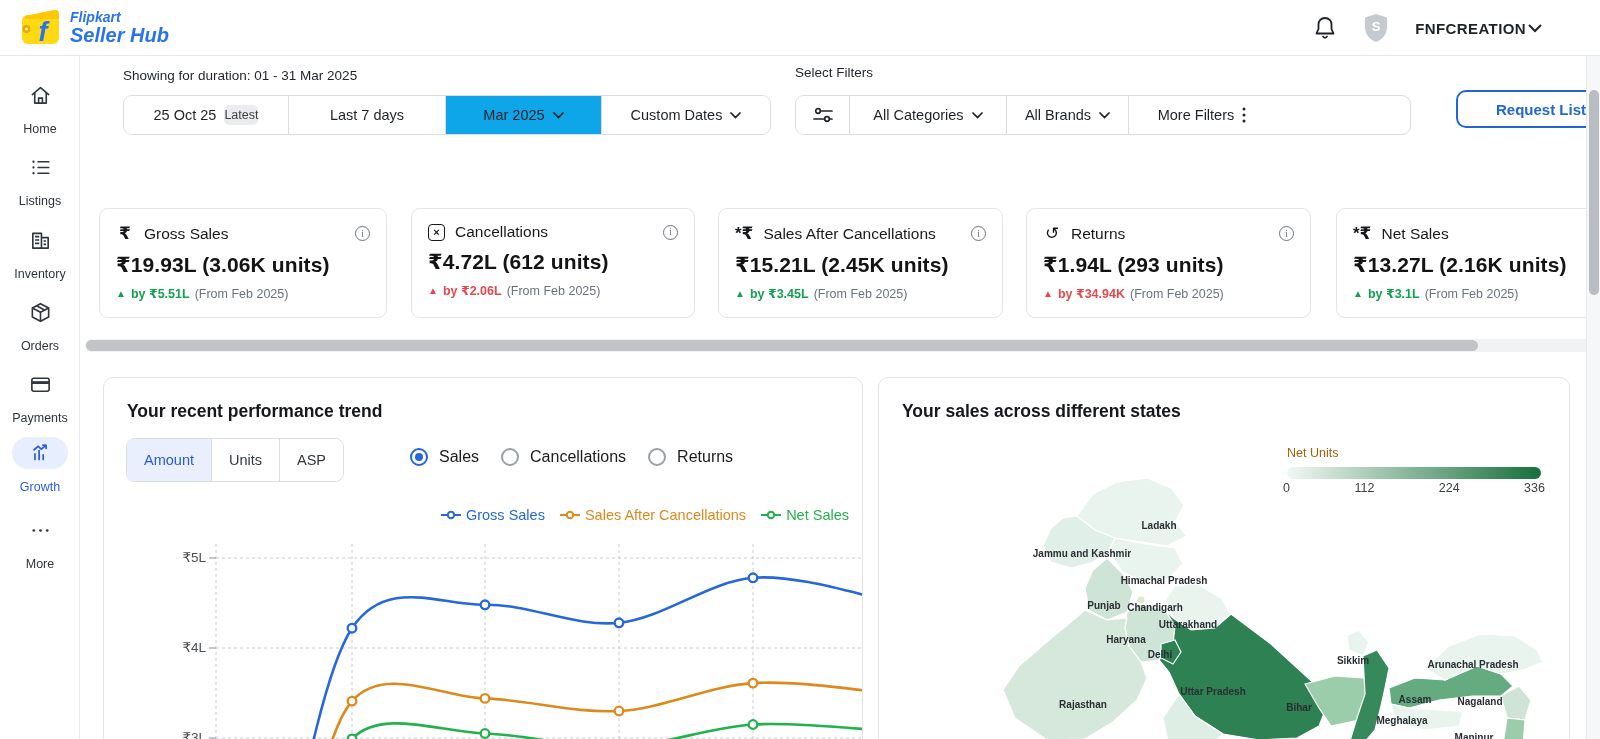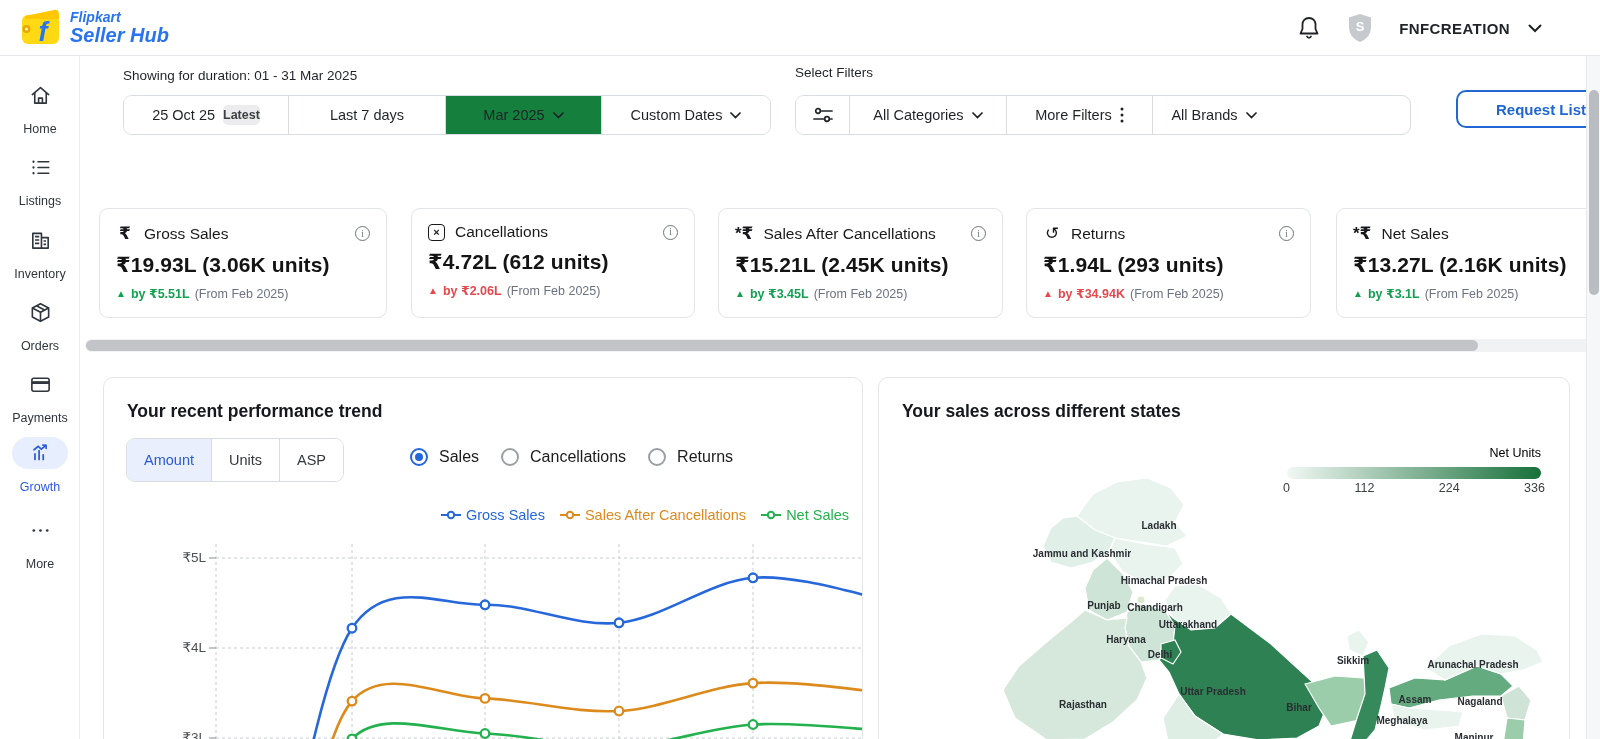--- a/index.html
+++ b/index.html
@@ -10,21 +10,21 @@
   
   .header { position:absolute; left:0; top:0; width:1600px; height:56px; background:#fff;
     border-bottom:1px solid #e6e8eb; z-index:30; }
   .brand { position:absolute; left:18px; top:6px; display:flex; align-items:center; gap:8px; }
   .wallet { position:relative; width:44px; height:42px; }
   .brand-text { font-style:italic; font-weight:bold; color:#2874f0; line-height:1.02; }
   .brand-text .t1 { font-size:14px;text-align:center; }
   .brand-text .t2 { font-size:20px; }
   .hdr-right { position:absolute; right:58px; top:0; height:56px; display:flex; align-items:center; gap:26px; }
   .bell-btn, .shield-btn { cursor:pointer; display:flex; align-items:center; }
-  .account { display:flex; align-items:center; gap:18px; font-weight:bold; font-size:15px;
+  .account { display:flex; align-items:center; gap:2px; font-weight:bold; font-size:15px;
     letter-spacing:.4px; cursor:pointer; }
 
   
   .sidebar { position:absolute; left:0; top:56px; width:80px; height:683px; background:#fff;
     border-right:1px solid #ededef; z-index:20; }
   .side-item { position:absolute; left:0; width:80px; text-align:center; color:#30363d; cursor:pointer; }
   .side-item .lbl { display:block; font-size:12.5px; margin-top:11px; color:#30363d; }
   .side-item svg { display:inline-block; }
   .side-item.active .lbl { color:#2a5ce0; }
   .pill { display:inline-flex; width:56px; height:32px; border-radius:16px; background:#e7eefe;
@@ -32,22 +32,22 @@
 
   
   .duration-text { position:absolute; left:123px; top:68px; font-size:13.5px; color:#1f2328; }
   .select-filters-label { position:absolute; left:795px; top:65px; font-size:13.5px; color:#1f2328; }
 
   .seg-group { position:absolute; top:95px; height:40px; display:flex; background:#fff;
     border:1px solid #d9dce1; border-radius:9px; overflow:hidden; }
   .seg { display:flex; align-items:center; justify-content:center; gap:8px; font-size:14.5px;
     color:#1f2328; border-right:1px solid #d9dce1; cursor:pointer; background:#fff; padding:0 14px; }
   .seg:last-child { border-right:none;align-items:center; }
-  .seg.selected { background:#15803d; }
-  .chip { background:#ececee; border-radius:5px; padding:3px 0; font-size:12.5px; color:#3c4043;font-weight:bold; }
+  .seg.selected { background:#0ea5e9; }
+  .chip { background:#ececee; border-radius:5px; padding:3px 0; font-size:12.5px; color:#3c4043; }
 
   .request-btn { position:absolute; left:1456px; top:90px; width:170px; height:38px;
     border:2px solid #2166d3; border-radius:10px; background:#fff; color:#2166d3;
     font-weight:bold; font-size:15px; display:flex; align-items:center; justify-content:center;
     cursor:pointer; }
 
   
   .card { position:absolute; top:208px; height:110px; background:#fff; border:1px solid #e2e4e8;
     border-radius:9px; padding:14px 16px; }
   .card-head { display:flex; align-items:center; gap:10px; font-size:15.5px; color:#1a1a1a; }
@@ -97,22 +97,22 @@
     border-radius:50%; background:#2465e0; }
   .legend-row { position:absolute; left:0; top:129px; width:745px; display:flex; justify-content:flex-end;
     gap:15px; font-size:14.5px; }
   .legend-item { display:flex; align-items:center; gap:5px; cursor:pointer; }
   #trend-plot { position:absolute; left:0; top:150px; }
   #trend-plot .grid { stroke:#c9ccd0; stroke-dasharray:3 3; stroke-width:1; }
   #trend-plot .tick { stroke:#9aa0a6; stroke-width:1.2; }
   .ylab { position:absolute; width:46px; left:56px; text-align:right; font-size:13.5px; color:#4a4f55; }
 
   
-  .netunits-label { position:absolute; left:408px; top:68px; width:254px; text-align:right;
-    font-size:12.5px; color:#000000; }
+  .netunits-label { position:absolute; left:408px; top:68px; width:254px; text-align:left;
+    font-size:12.5px; color:#a16207; }
   .grad-bar { position:absolute; left:408px; top:89px; }
   .grad-ticks { position:absolute; left:404px; top:103px; width:262px; display:flex;
     justify-content:space-between; font-size:12.5px; color:#3c4043; }
   #india-map { position:absolute; left:0; top:0; }
   #india-map .state { stroke:#ffffff; stroke-width:1.2; }
   #india-map .stlabel { font-size:10px; font-weight:bold; fill:#2a2e33; text-anchor:middle;
     font-family:"Liberation Sans","DejaVu Sans",sans-serif; }
 </style>
 </head>
 <body>
@@ -255,32 +255,32 @@
           <circle cx="14" cy="13" r="2.3"></circle>
           <path d="M17.5 13 H19"></path>
         </svg>
     </div>
     <div class="seg" style="width:157px">
       <span>All Categories</span>
       <svg width="11" height="7" viewBox="0 0 11 7" fill="none" stroke="#1f2328" stroke-width="1.7" stroke-linecap="round">
           <polyline points="1,1 5.5,5.5 10,1"></polyline>
         </svg>
     </div>
+    <div class="seg" style="width:122px">
+      <span>All Brands</span>
+      <svg width="11" height="7" viewBox="0 0 11 7" fill="none" stroke="#1f2328" stroke-width="1.7" stroke-linecap="round">
+          <polyline points="1,1 5.5,5.5 10,1"></polyline>
+        </svg>
+    </div>
     <div class="seg" style="width:146px">
       <span>More Filters</span>
       <svg width="4" height="16" viewBox="0 0 4 16">
           <circle cx="2" cy="2" r="1.5" fill="#1f2328"></circle>
           <circle cx="2" cy="8" r="1.5" fill="#1f2328"></circle>
           <circle cx="2" cy="14" r="1.5" fill="#1f2328"></circle>
-        </svg>
-    </div>
-    <div class="seg" style="width:122px">
-      <span>All Brands</span>
-      <svg width="11" height="7" viewBox="0 0 11 7" fill="none" stroke="#1f2328" stroke-width="1.7" stroke-linecap="round">
-          <polyline points="1,1 5.5,5.5 10,1"></polyline>
         </svg>
     </div>
   </div>
 
   <button class="request-btn">Request List</button>
 
   <div class="card" style="left:99px; width:288px;">
     <div class="card-head">
       <span class="metric-icon">₹</span>
       <span>Gross Sales</span>

